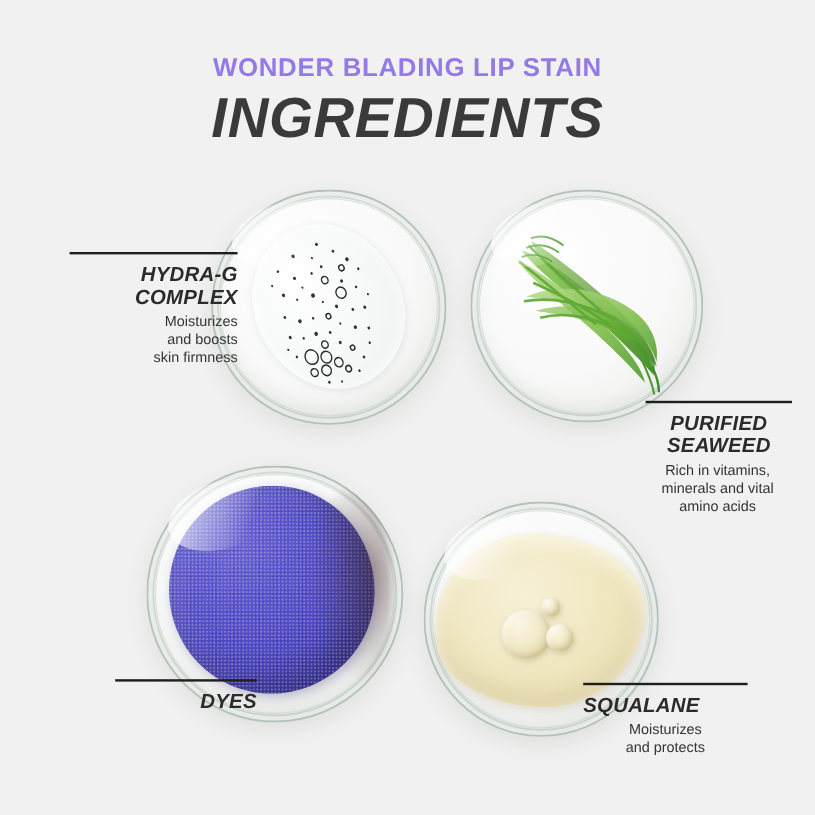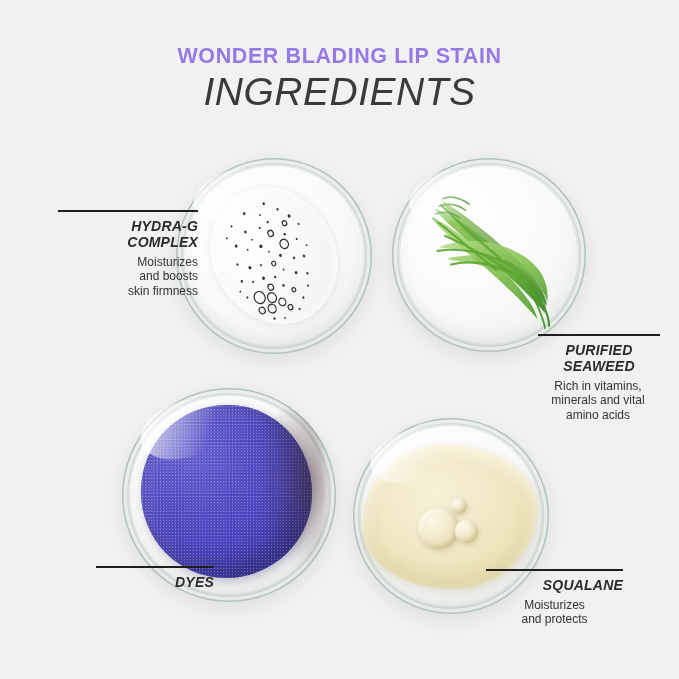--- a/index.html
+++ b/index.html
@@ -19,22 +19,22 @@
   .hdr { position:absolute; left:0; right:0; text-align:center; }
   #brand-line {
     top:44px;
     font-size:21.5px;
     font-weight:bold;
     letter-spacing:0.6px;
     color:#9579E5;
   }
   #main-title {
     top:70px;
-    font-size:39px;
-    font-weight:normal;
+    font-size:47px;
+    font-weight:bold;
     font-style:italic;
     letter-spacing:0.5px;
     color:#3A3A3A;
   }
 
   
   .dish {
     position:absolute;
     border-radius:50%;
     background:
@@ -152,21 +152,21 @@
   #oil-drop-mid   { left:52%; top:52%; width:12%; height:12%; }
   #oil-drop-small { left:50%; top:41%; width:8%;  height:8%;  }
 
   
   .callout { position:absolute; }
   .rule {
     height:1.6px;
     background:#1E1E1E;
   }
   .cl-title {
-    font-size:14px;
+    font-size:17px;
     font-weight:bold;
     font-style:italic;
     color:#2B2B2B;
     line-height:1.14;
     letter-spacing:0.2px;
     margin-top:7px;
   }
   .cl-desc {
     font-size:12px;
     color:#333333;
@@ -174,21 +174,21 @@
     margin-top:4px;
     white-space:pre-line;
   }
 
   #callout-hydrag  { left:58px;  top:210px; width:140px; text-align:right; }
   #callout-seaweed { left:538px; top:334px; width:122px; text-align:left; }
   #callout-dyes    { left:96px;  top:566px; width:118px; text-align:right; }
   #callout-squalane{ left:486px; top:569px; width:137px; text-align:left; }
   #callout-seaweed .cl-desc { width:124px; text-align:center; margin-left:-2px; }
   #callout-squalane .cl-desc { text-align:center; }
-  #callout-squalane .cl-title { text-align:right; }
+  #callout-squalane .cl-title { text-align:left; }
   #callout-seaweed .cl-title { text-align:center; }
 </style>
 </head>
 <body>
 
 <div id="stage">
 
   <div class="hdr" id="brand-line">WONDER BLADING LIP STAIN</div>
   <div class="hdr" id="main-title">INGREDIENTS</div>
 

